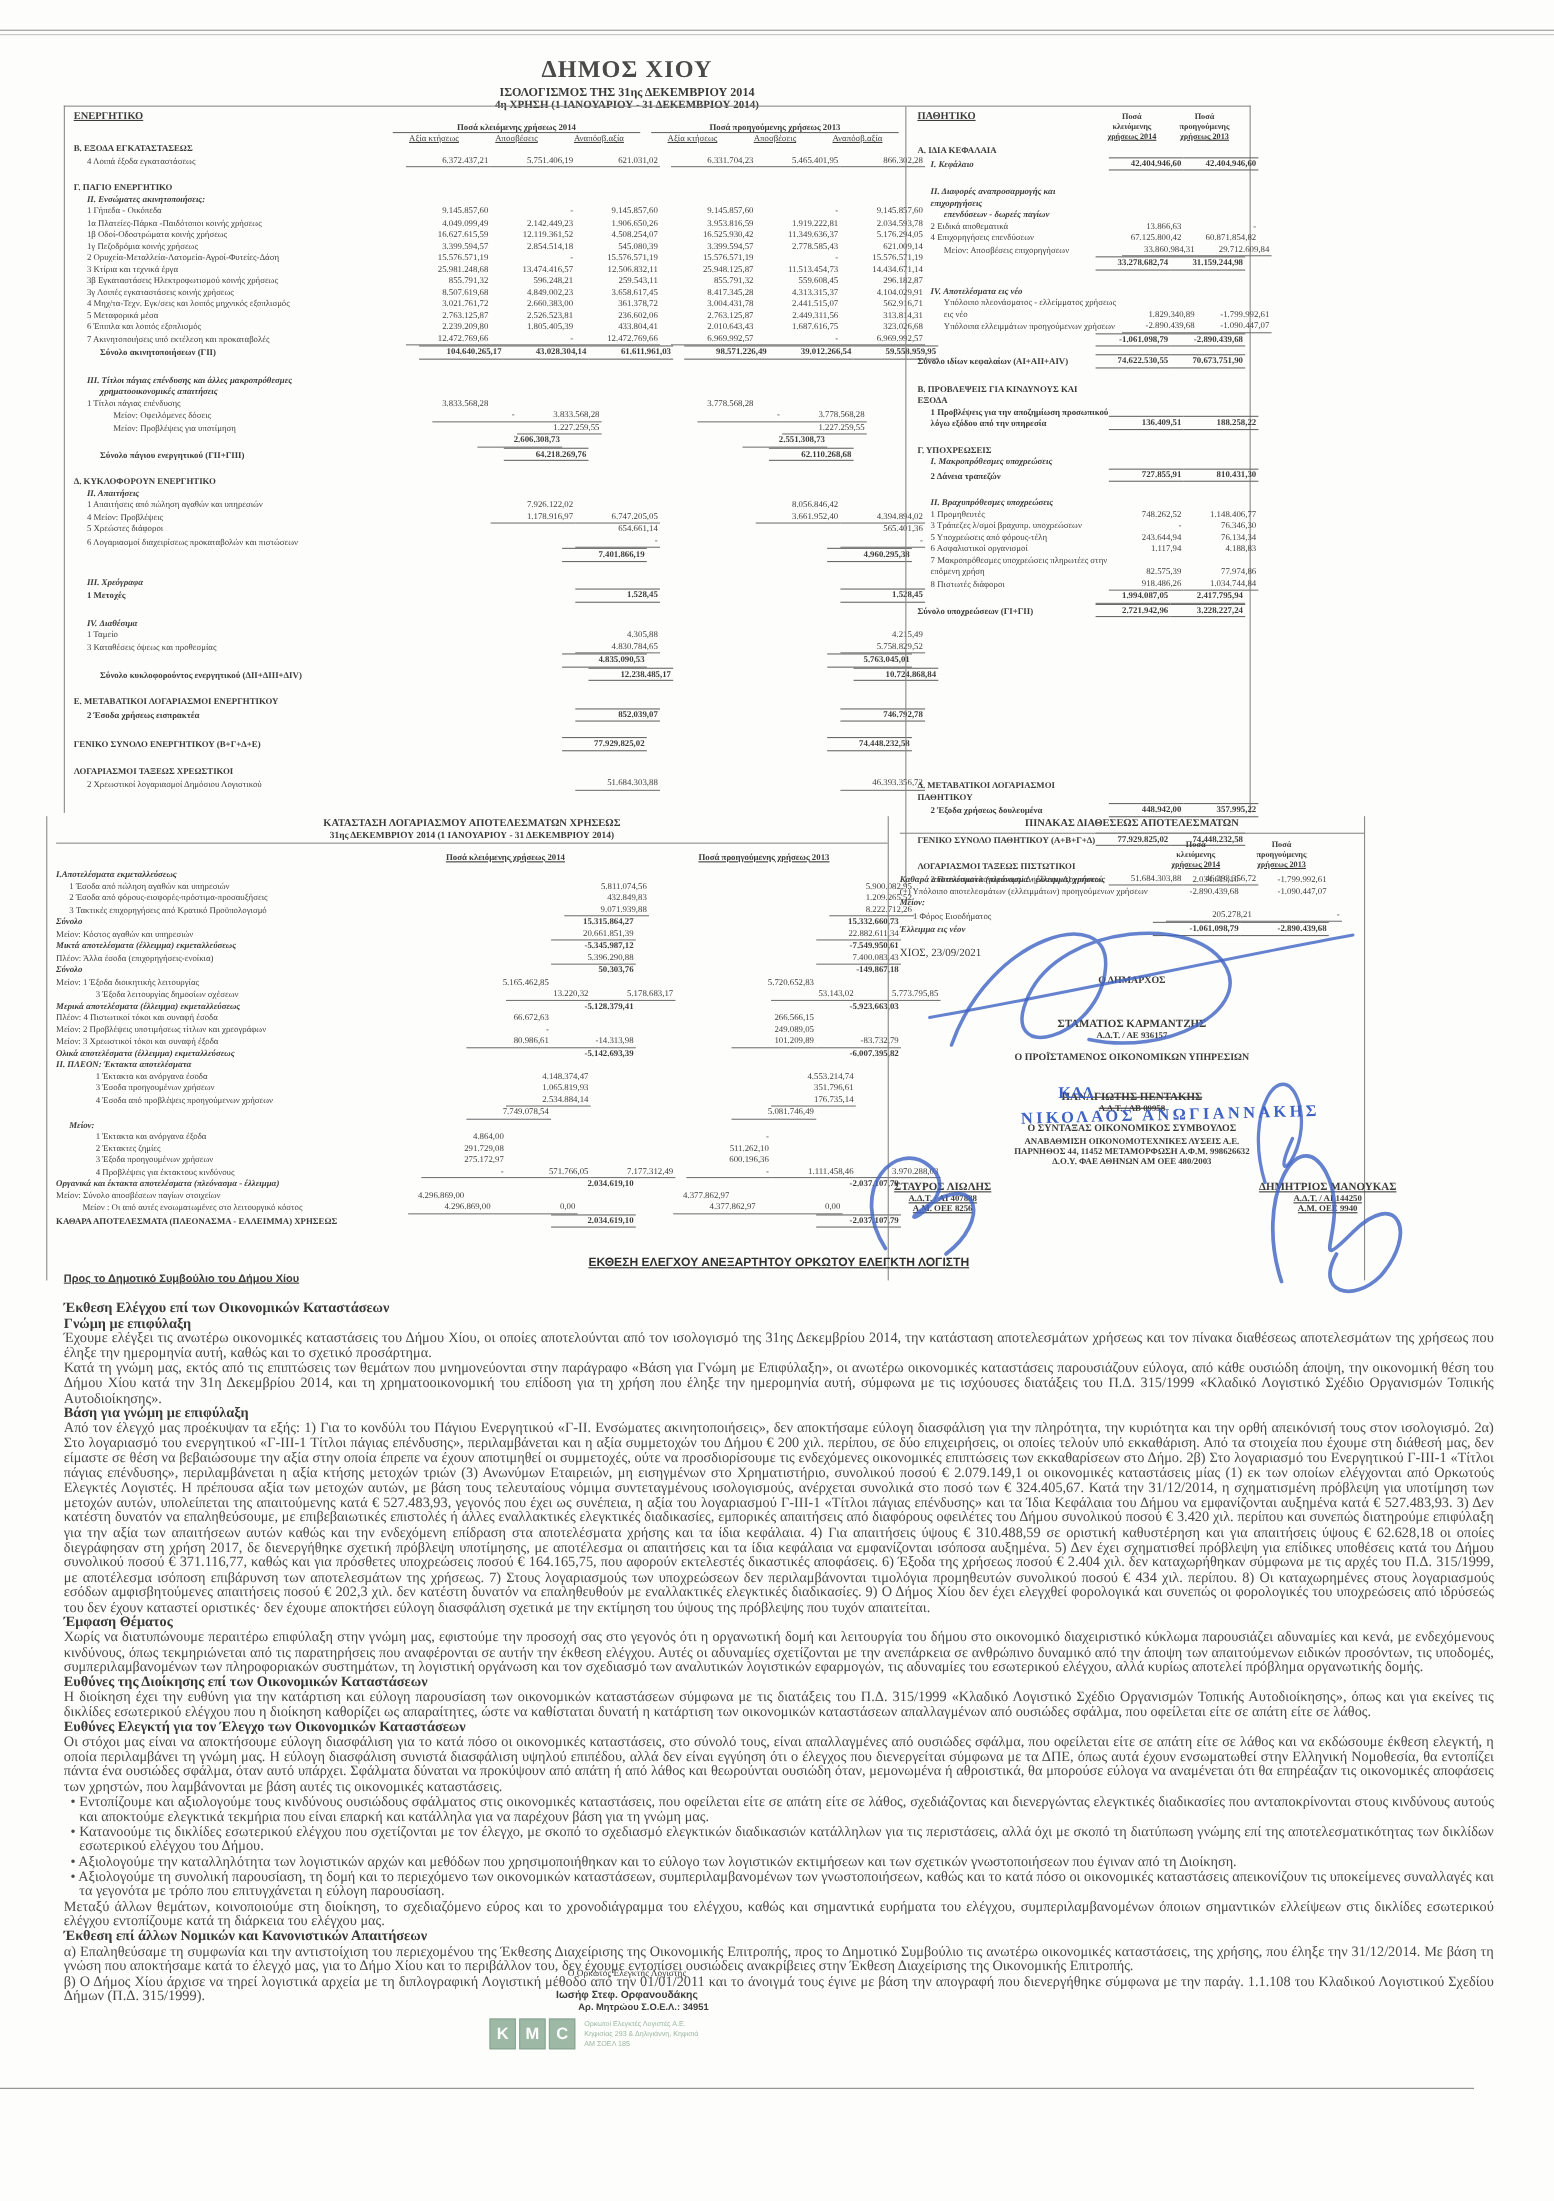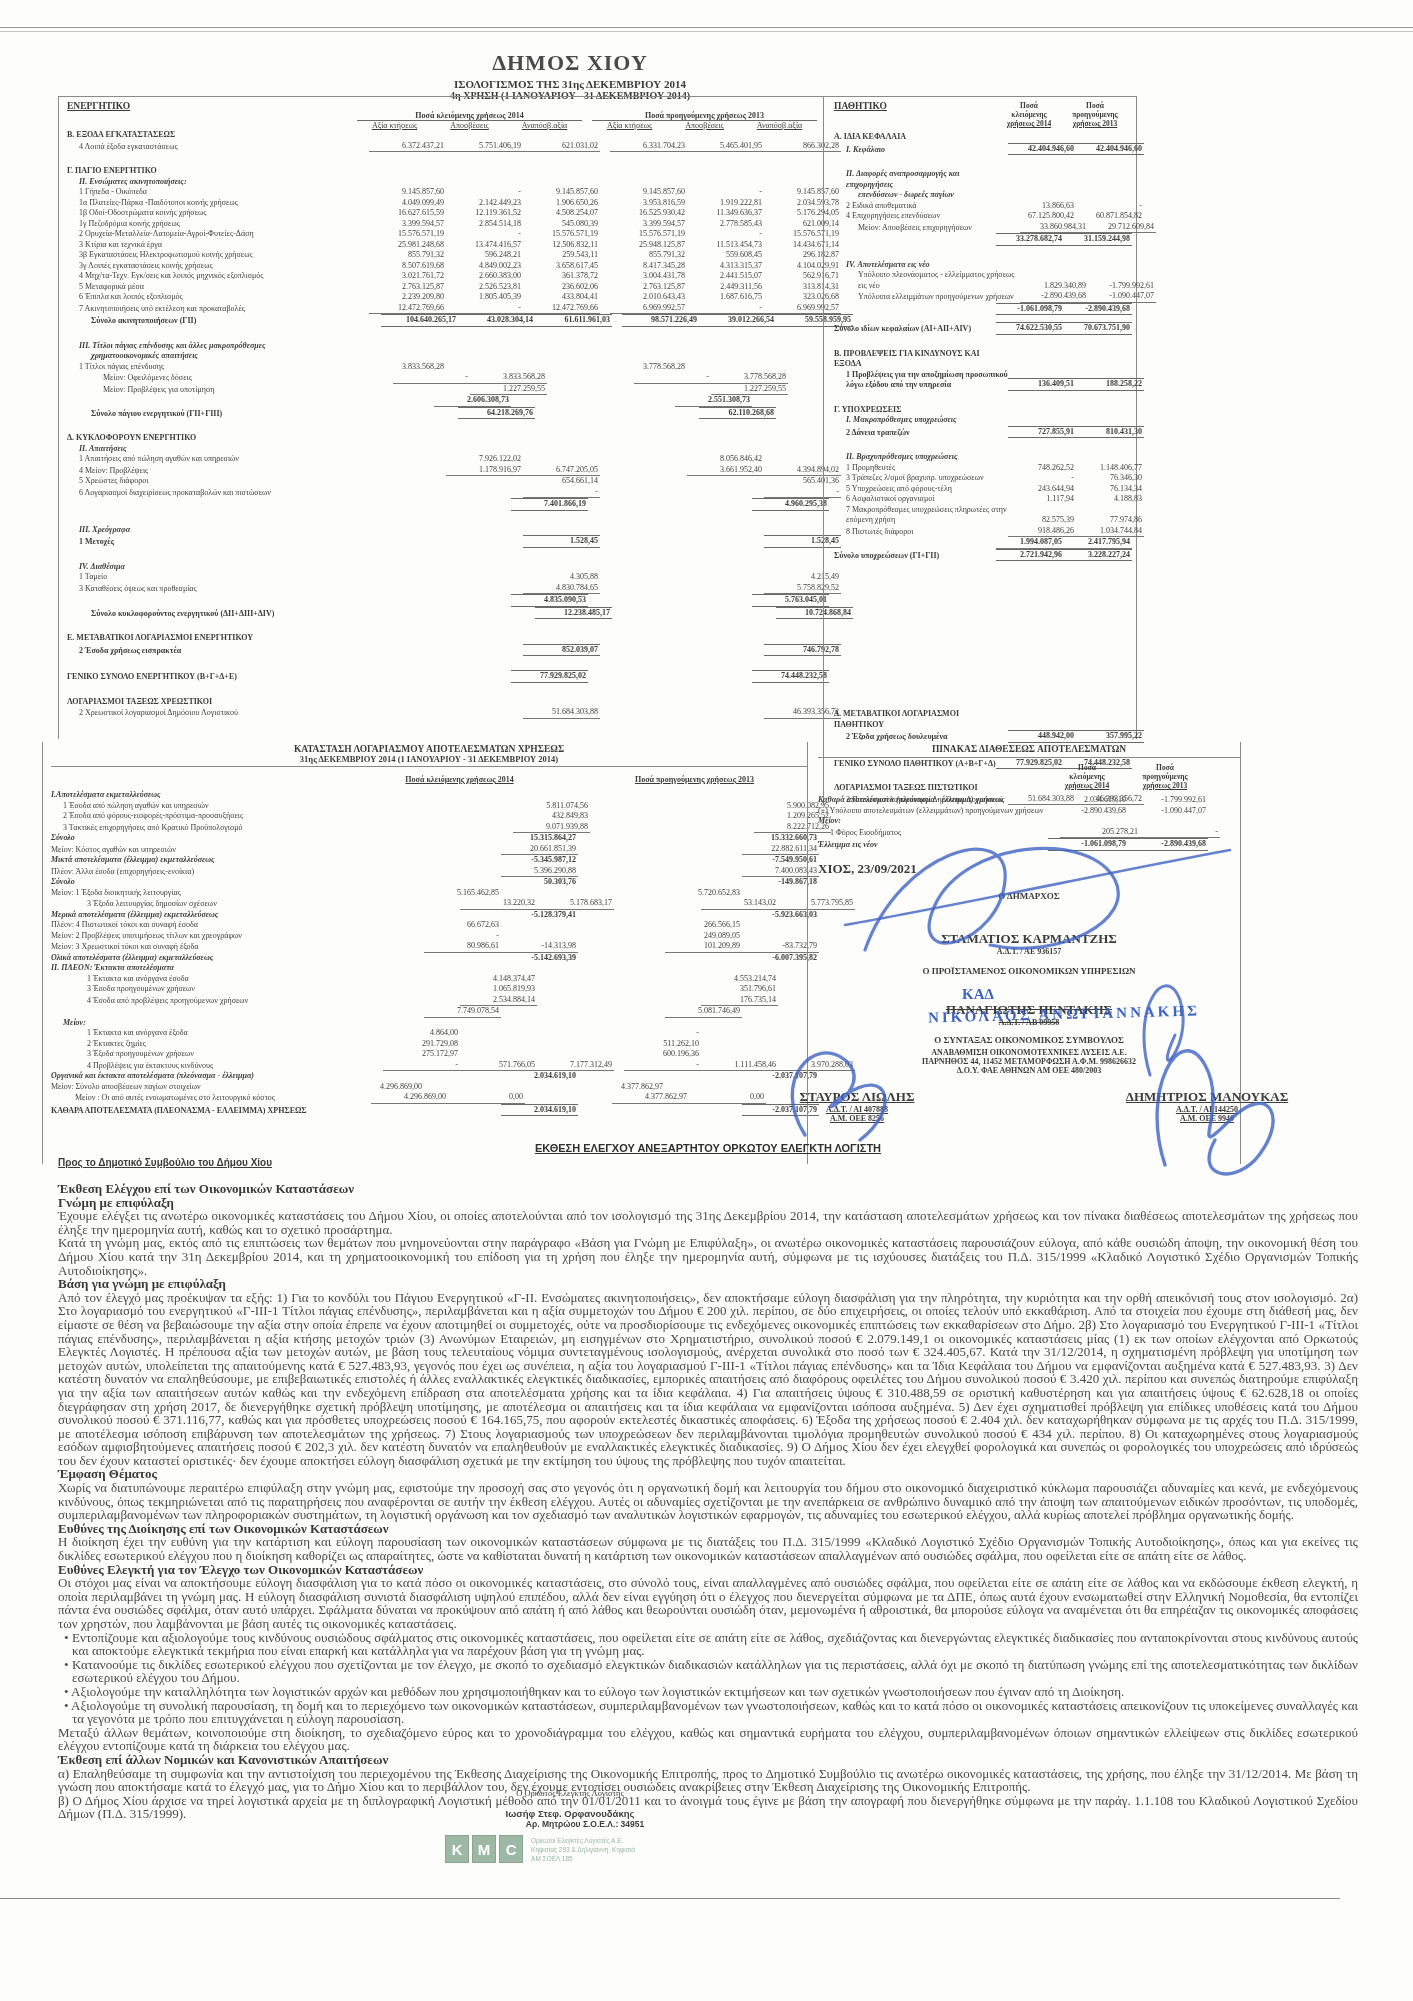--- a/index.html
+++ b/index.html
@@ -64,24 +64,24 @@
   .t-income .tn{width:75px;}
   .t-income .tn.c3{margin-left:10px;}
   
   .dhead{display:flex;margin-left:230px;font-size:7.5px;font-weight:bold;text-align:center;}
   .dhead .c{width:78px;}
   .dhead .c div:last-child{text-decoration:underline;}
   .t-dispo .tl{width:230px;}
   .t-dispo .tn{width:78px;}
   
   .sigs{font-size:8.5px;margin-top:10px;position:relative;}
-  .sigdate{font-weight:bold;font-size:13px;}
+  .sigdate{font-weight:normal;font-size:10px;}
   .sigc{text-align:center;margin-top:14px;}
   .sigrole{font-weight:bold;font-size:9px;}
-  .signame{font-weight:bold;font-size:13px;margin-top:30px;}
+  .signame{font-weight:bold;font-size:10px;margin-top:30px;}
   .signame.gap2{margin-top:26px;}
   .sigid{font-size:8px;font-weight:bold;}
   .strike{text-decoration:line-through;}
   .sigpair{display:flex;justify-content:space-between;margin:14px 0 0 -46px;width:520px;text-align:center;text-decoration:underline;}
   .sigpair .p{width:170px;}
   
   .audit{position:absolute;top:1142px;left:58px;width:1300px;}
   .atitle{text-align:center;font-family:"Liberation Sans","DejaVu Sans",sans-serif;font-weight:bold;font-size:11px;text-decoration:underline;color:#2f2f2f;}
   .atitle2{text-align:left;font-family:"Liberation Sans","DejaVu Sans",sans-serif;font-weight:bold;font-size:10px;text-decoration:underline;margin-top:3px;}
   .abody{margin-top:14px;font-size:13px;line-height:13.6px;text-align:justify;color:#4a4a4a;}

